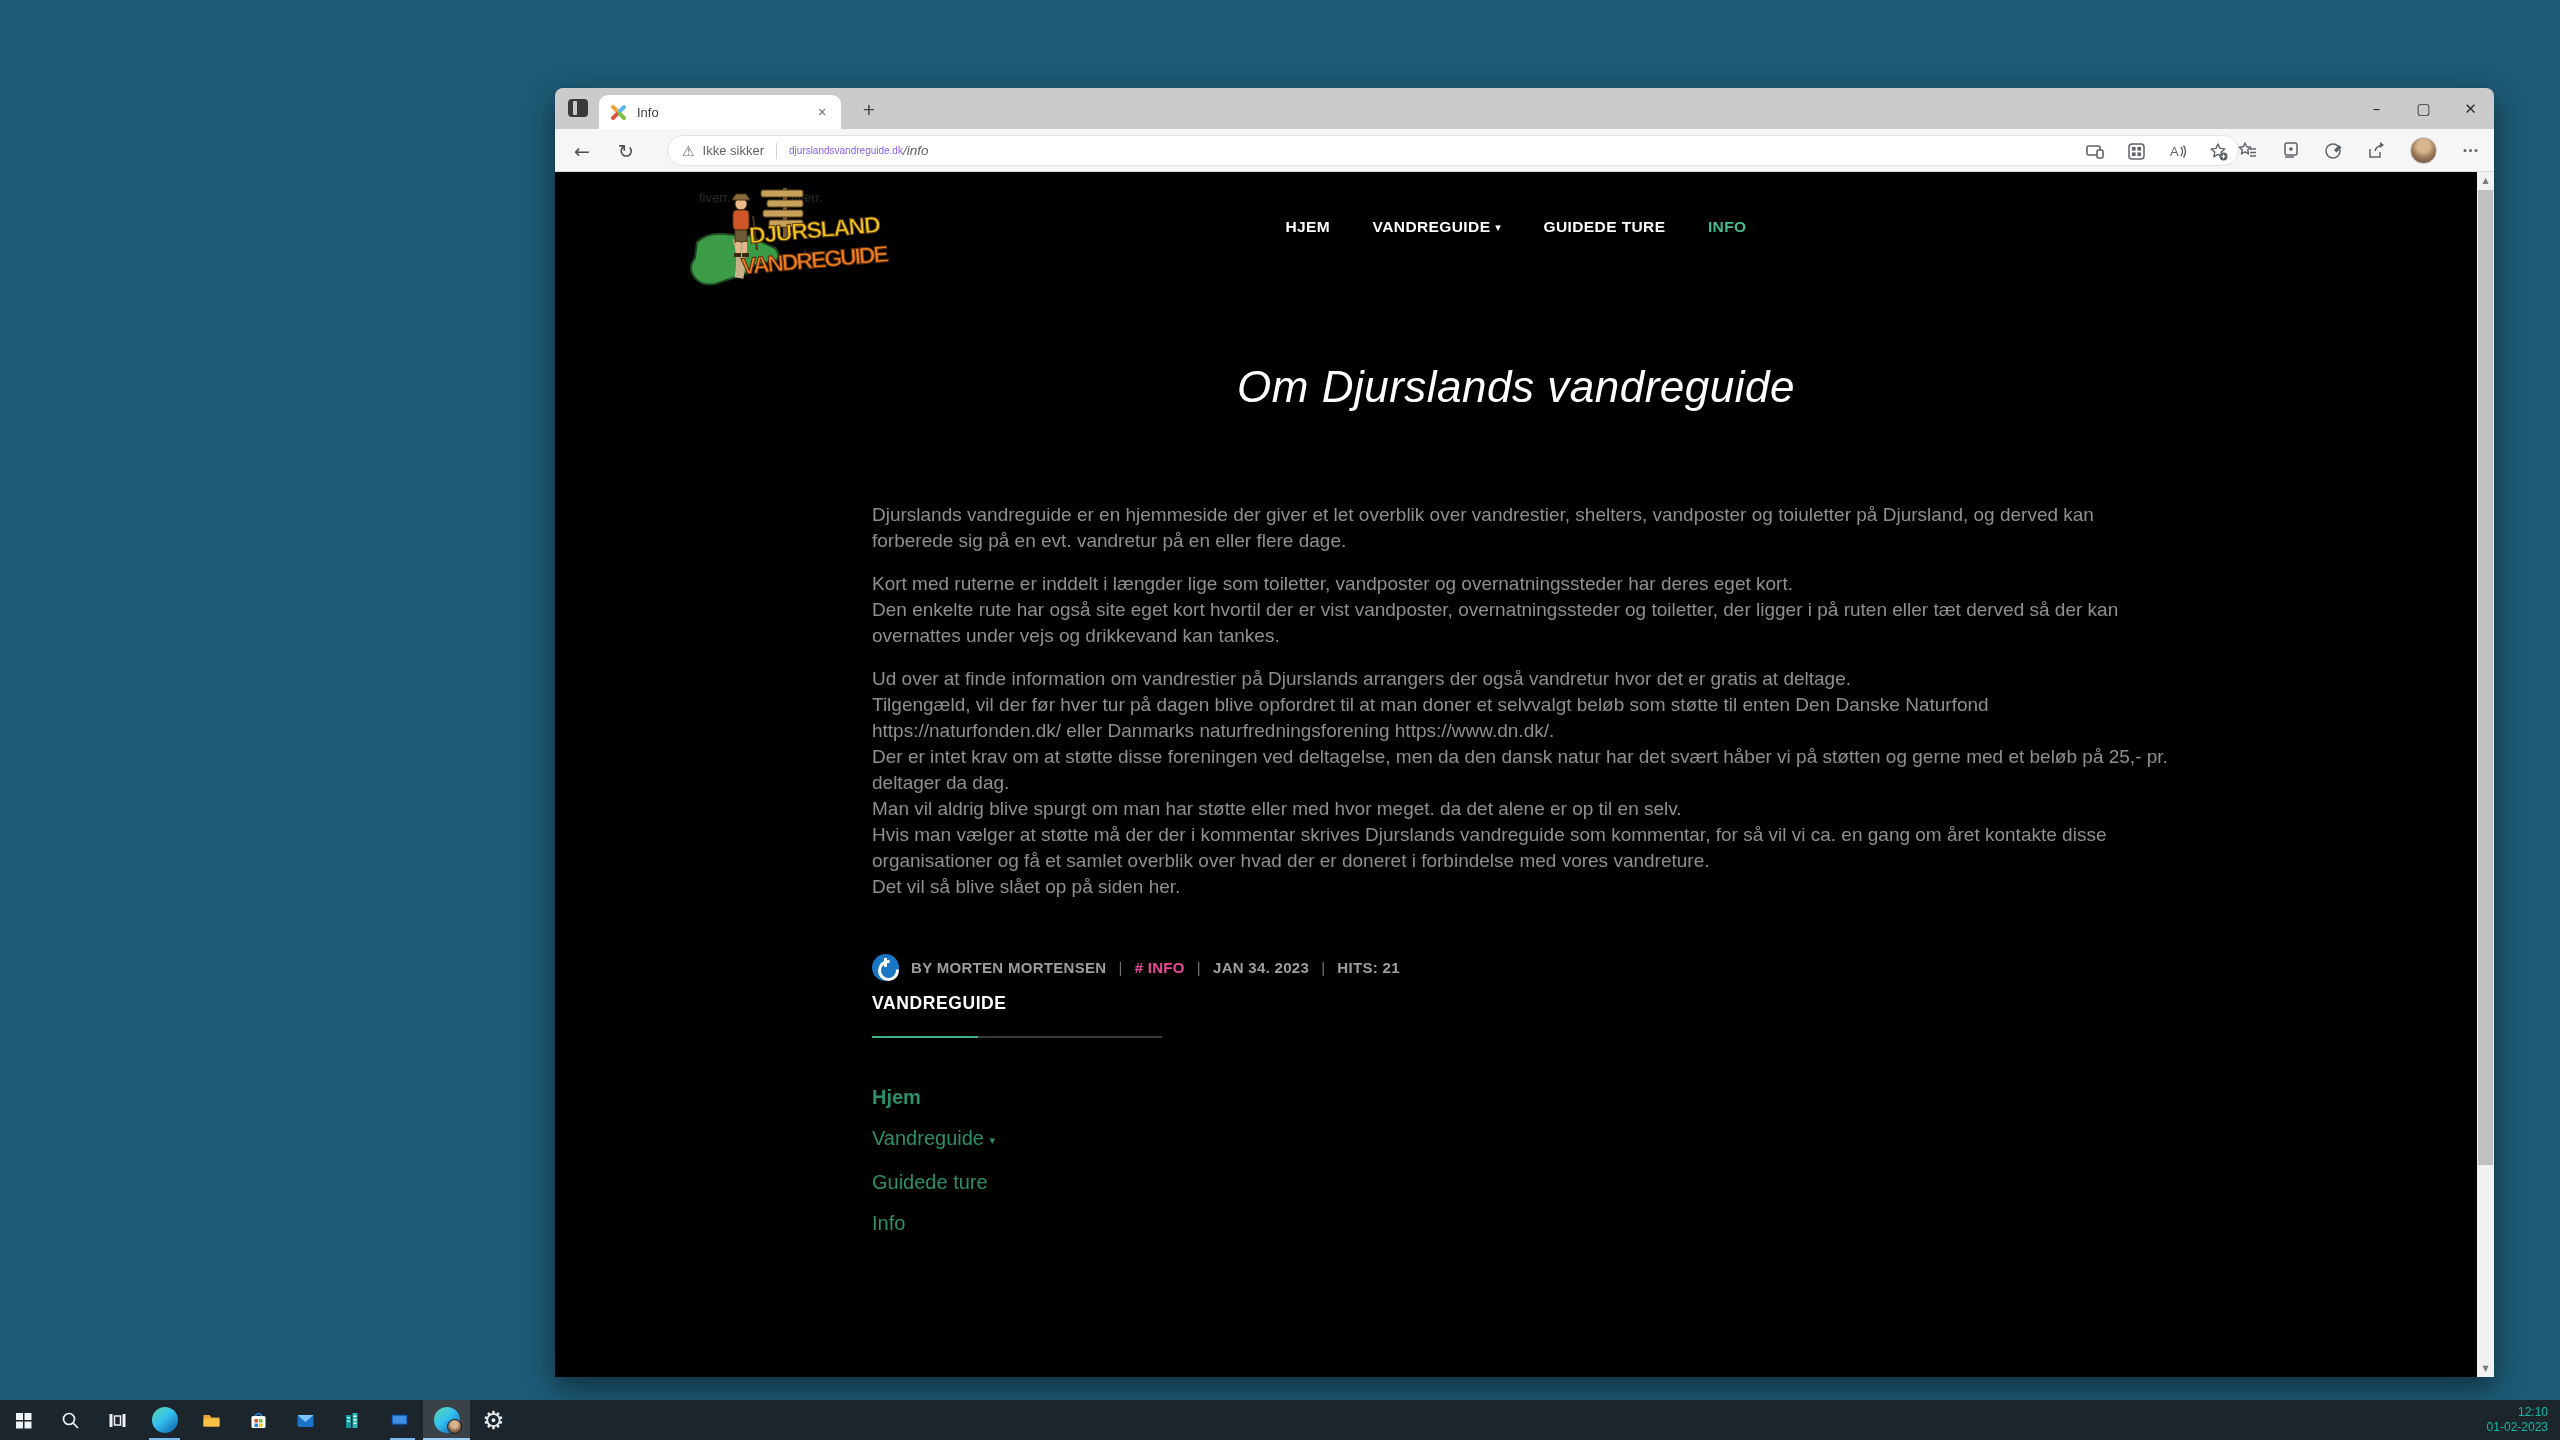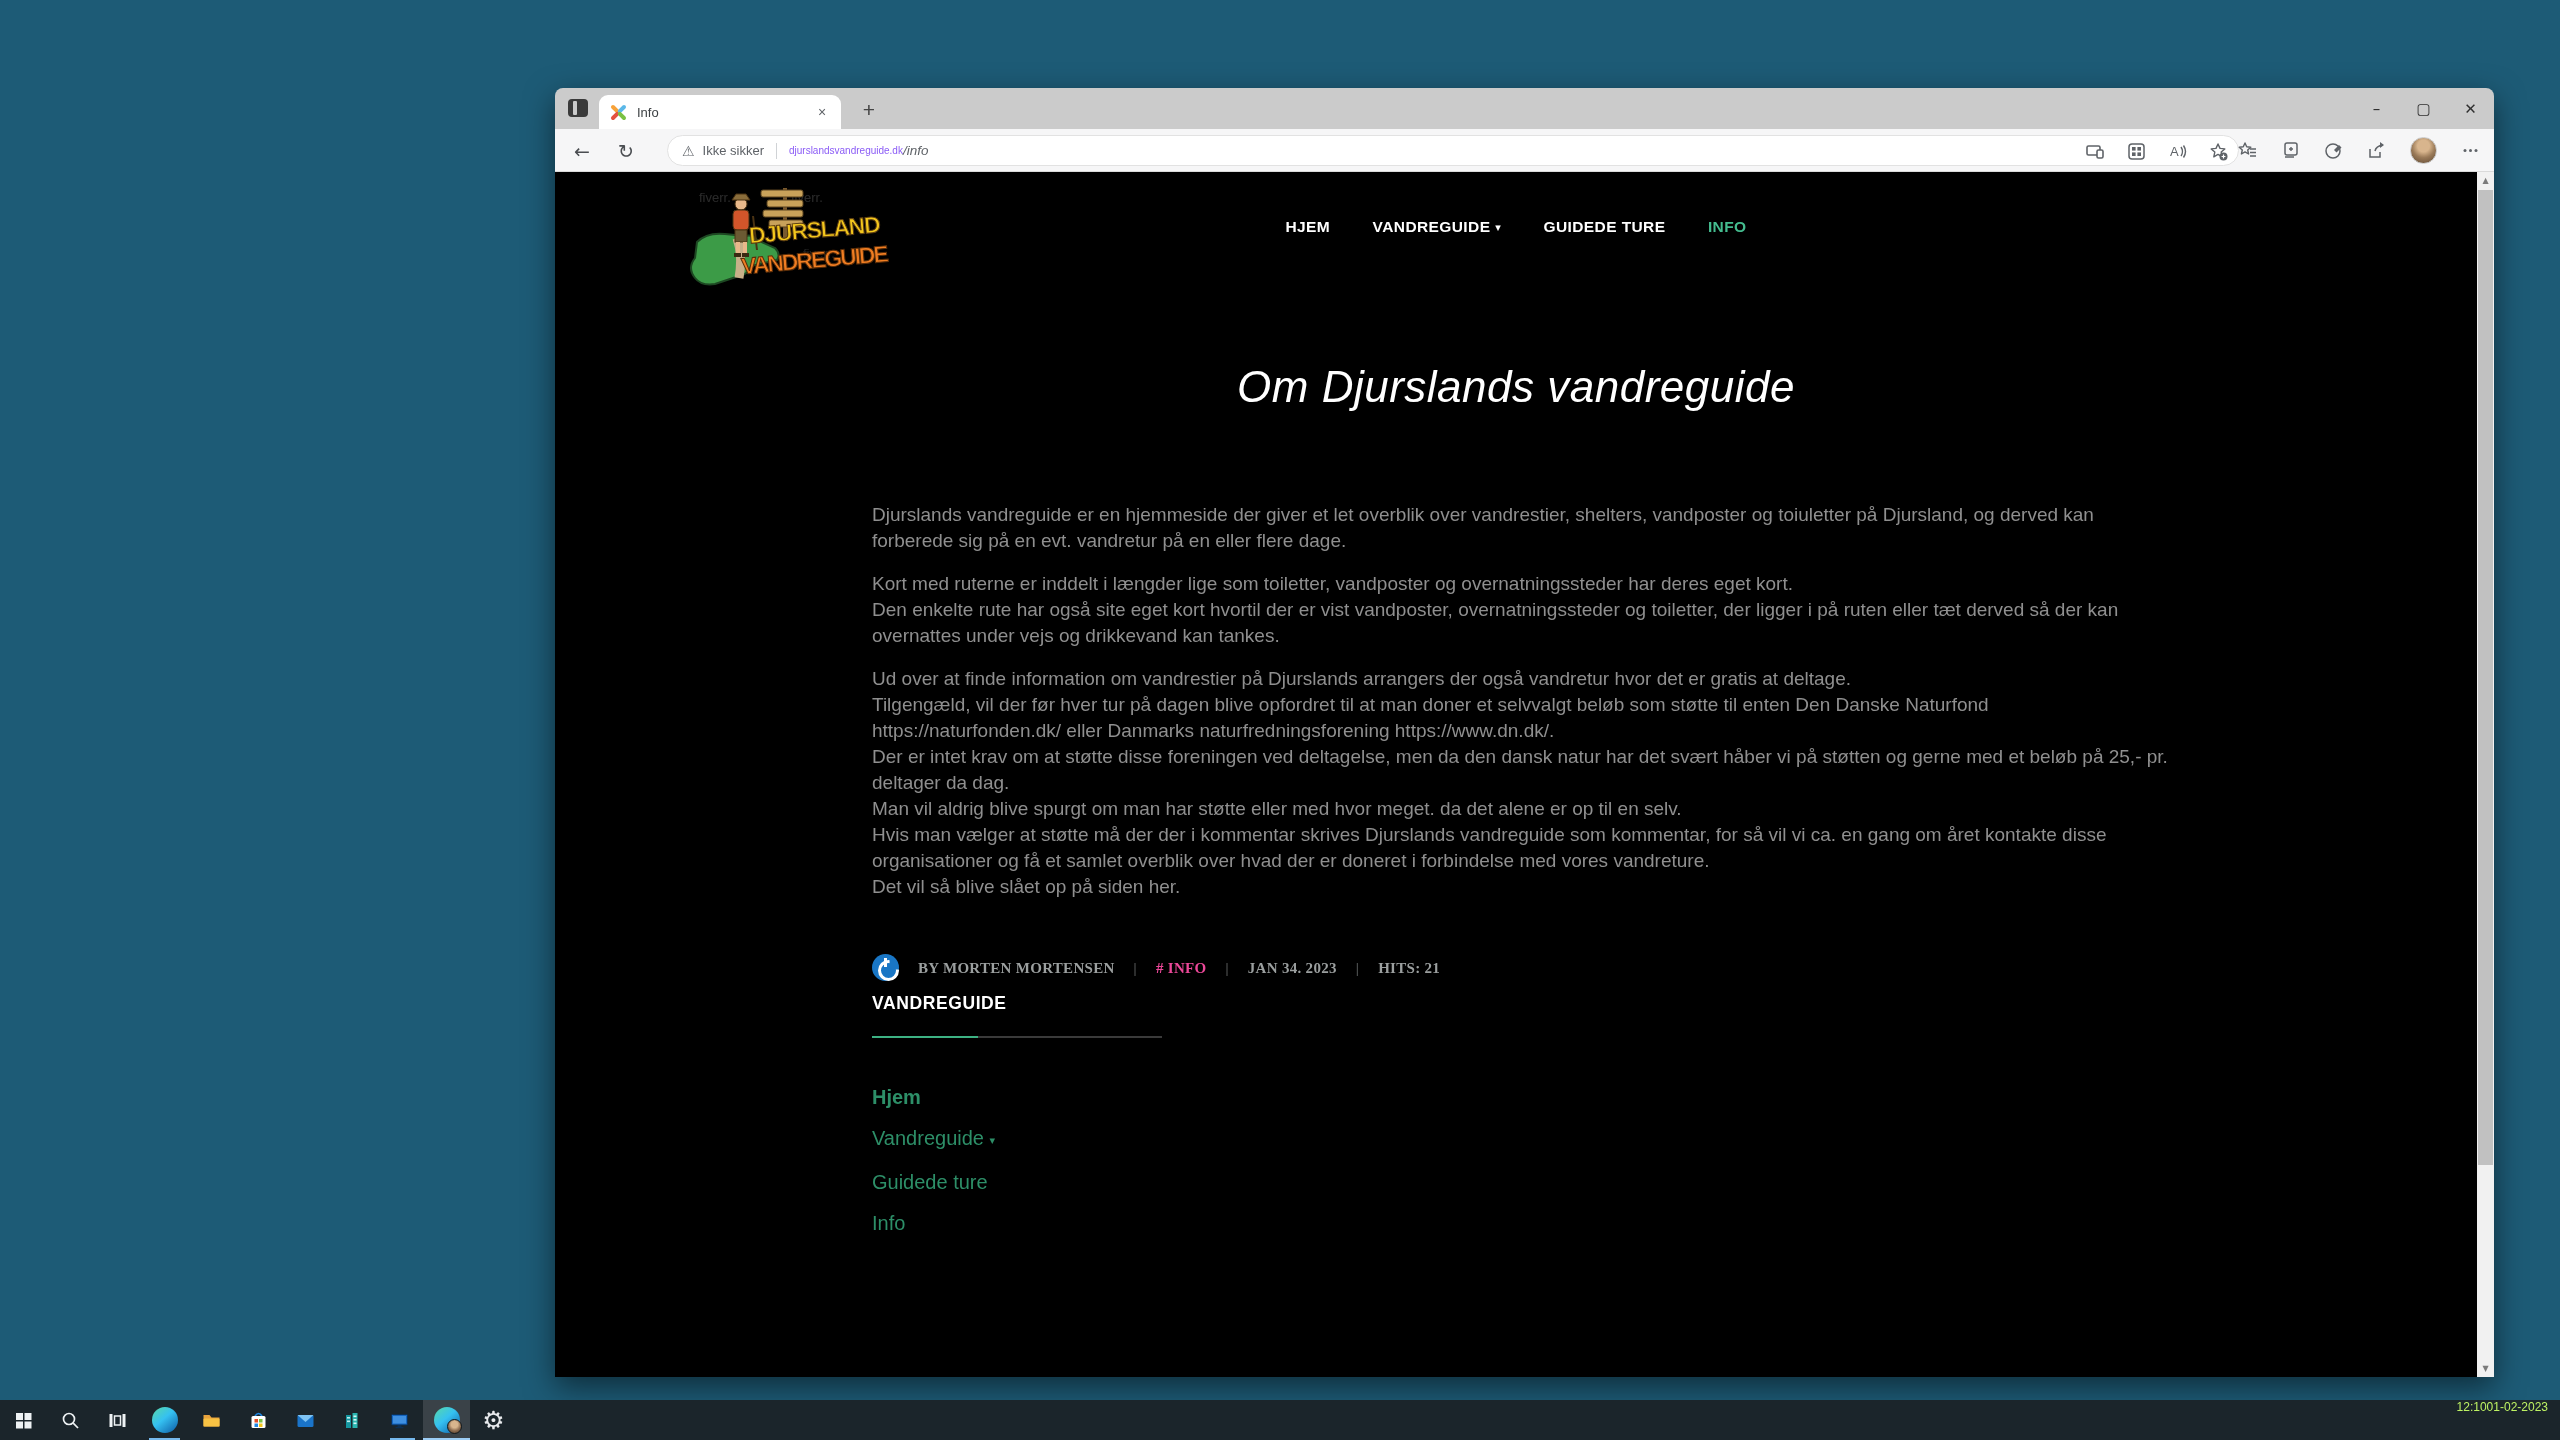--- a/index.html
+++ b/index.html
@@ -64,22 +64,22 @@
   .caret { font-size:11px; position:relative; top:-1px; }
 
   .h1 { position:absolute; left:0; top:190px; width:1922px; text-align:center; color:#fff;
         font-size:44px; font-weight:400; letter-spacing:.5px;font-style:italic; }
 
   .content { position:absolute; left:317px; top:330px; width:1300px; color:#8f8f8f;
              font-size:19px; line-height:26px; }
   .content p { white-space:pre-line; margin:0 0 17px 0; }
   .content p.gap-after { margin-bottom:41px; }
 
-  .meta { display:flex; align-items:center; gap:19px; margin-top:54px; font-size:15px;
-          font-weight:bold; color:#9b9f9f; letter-spacing:.3px;font-family:Liberation Serif, serif; }
+  .meta { display:flex; align-items:center; gap:12px; margin-top:54px; font-size:15px;
+          font-weight:bold; color:#9b9f9f; letter-spacing:.3px; }
   .meta .sep { color:#6f7373; font-weight:normal; }
   .meta .cat { color:#ec4899; }
   .gravatar { width:27px; height:27px; border-radius:50%; background:#1976c5; position:relative; }
   .gravatar::before { content:""; position:absolute; left:6px; top:6px; width:15px; height:15px;
           border:3px solid #fff; border-radius:50%; clip-path:polygon(0 0,55% 0,55% 45%,100% 45%,100% 100%,0 100%); }
   .gravatar::after { content:""; position:absolute; left:12px; top:4px; width:3px; height:9px; background:#fff; }
 
   .tagline { margin-top:9px; color:#fff; font-size:17.5px; font-weight:bold; letter-spacing:.6px; }
   .hrline { margin-top:20px; width:290px; height:2px; background:#3a3a3a; position:relative; }
   .hrline .green { position:absolute; left:0; top:0; width:106px; height:2px; background:#3db183; }
@@ -96,22 +96,22 @@
              position:relative; }
   .tb-slot.active { background:#3a4248; }
   .runline { position:absolute; bottom:0; left:8px; right:8px; height:2px; background:#76b9ed; }
   .tb-slot.active .runline { left:0; right:0; background:#9ccdf5; }
   .edge-ball { width:26px; height:26px; border-radius:50%;
                background:linear-gradient(140deg,#59d9a6 0%,#35c1f1 45%,#0c59a4 100%); }
   .edge-ava { position:absolute; right:8px; bottom:6px; width:15px; height:15px; border-radius:50%;
               background:radial-gradient(circle at 50% 35%, #d8b58d 0 30%, #8a6a4e 60%, #4a3828);
               border:1px solid #12181c; }
   .gearglyph { font-family:"DejaVu Sans",sans-serif; font-size:25px; color:#e8eaed; line-height:1; }
-  .clock { margin-left:auto; padding-right:12px; display:flex; flex-direction:row;
-           justify-content:center; text-align:center; color:#bef264; font-size:12px; line-height:15px; }
+  .clock { margin-left:auto; padding-right:12px; display:flex; flex-direction:column;
+           justify-content:center; text-align:right; color:#14b8a6; font-size:12px; line-height:15px; }
 </style>
 </head>
 <body>
 
 <div class="screen">
 
   <div class="bwindow">
 
     <div class="titlebar">
       <div class="ws-icon"></div>

